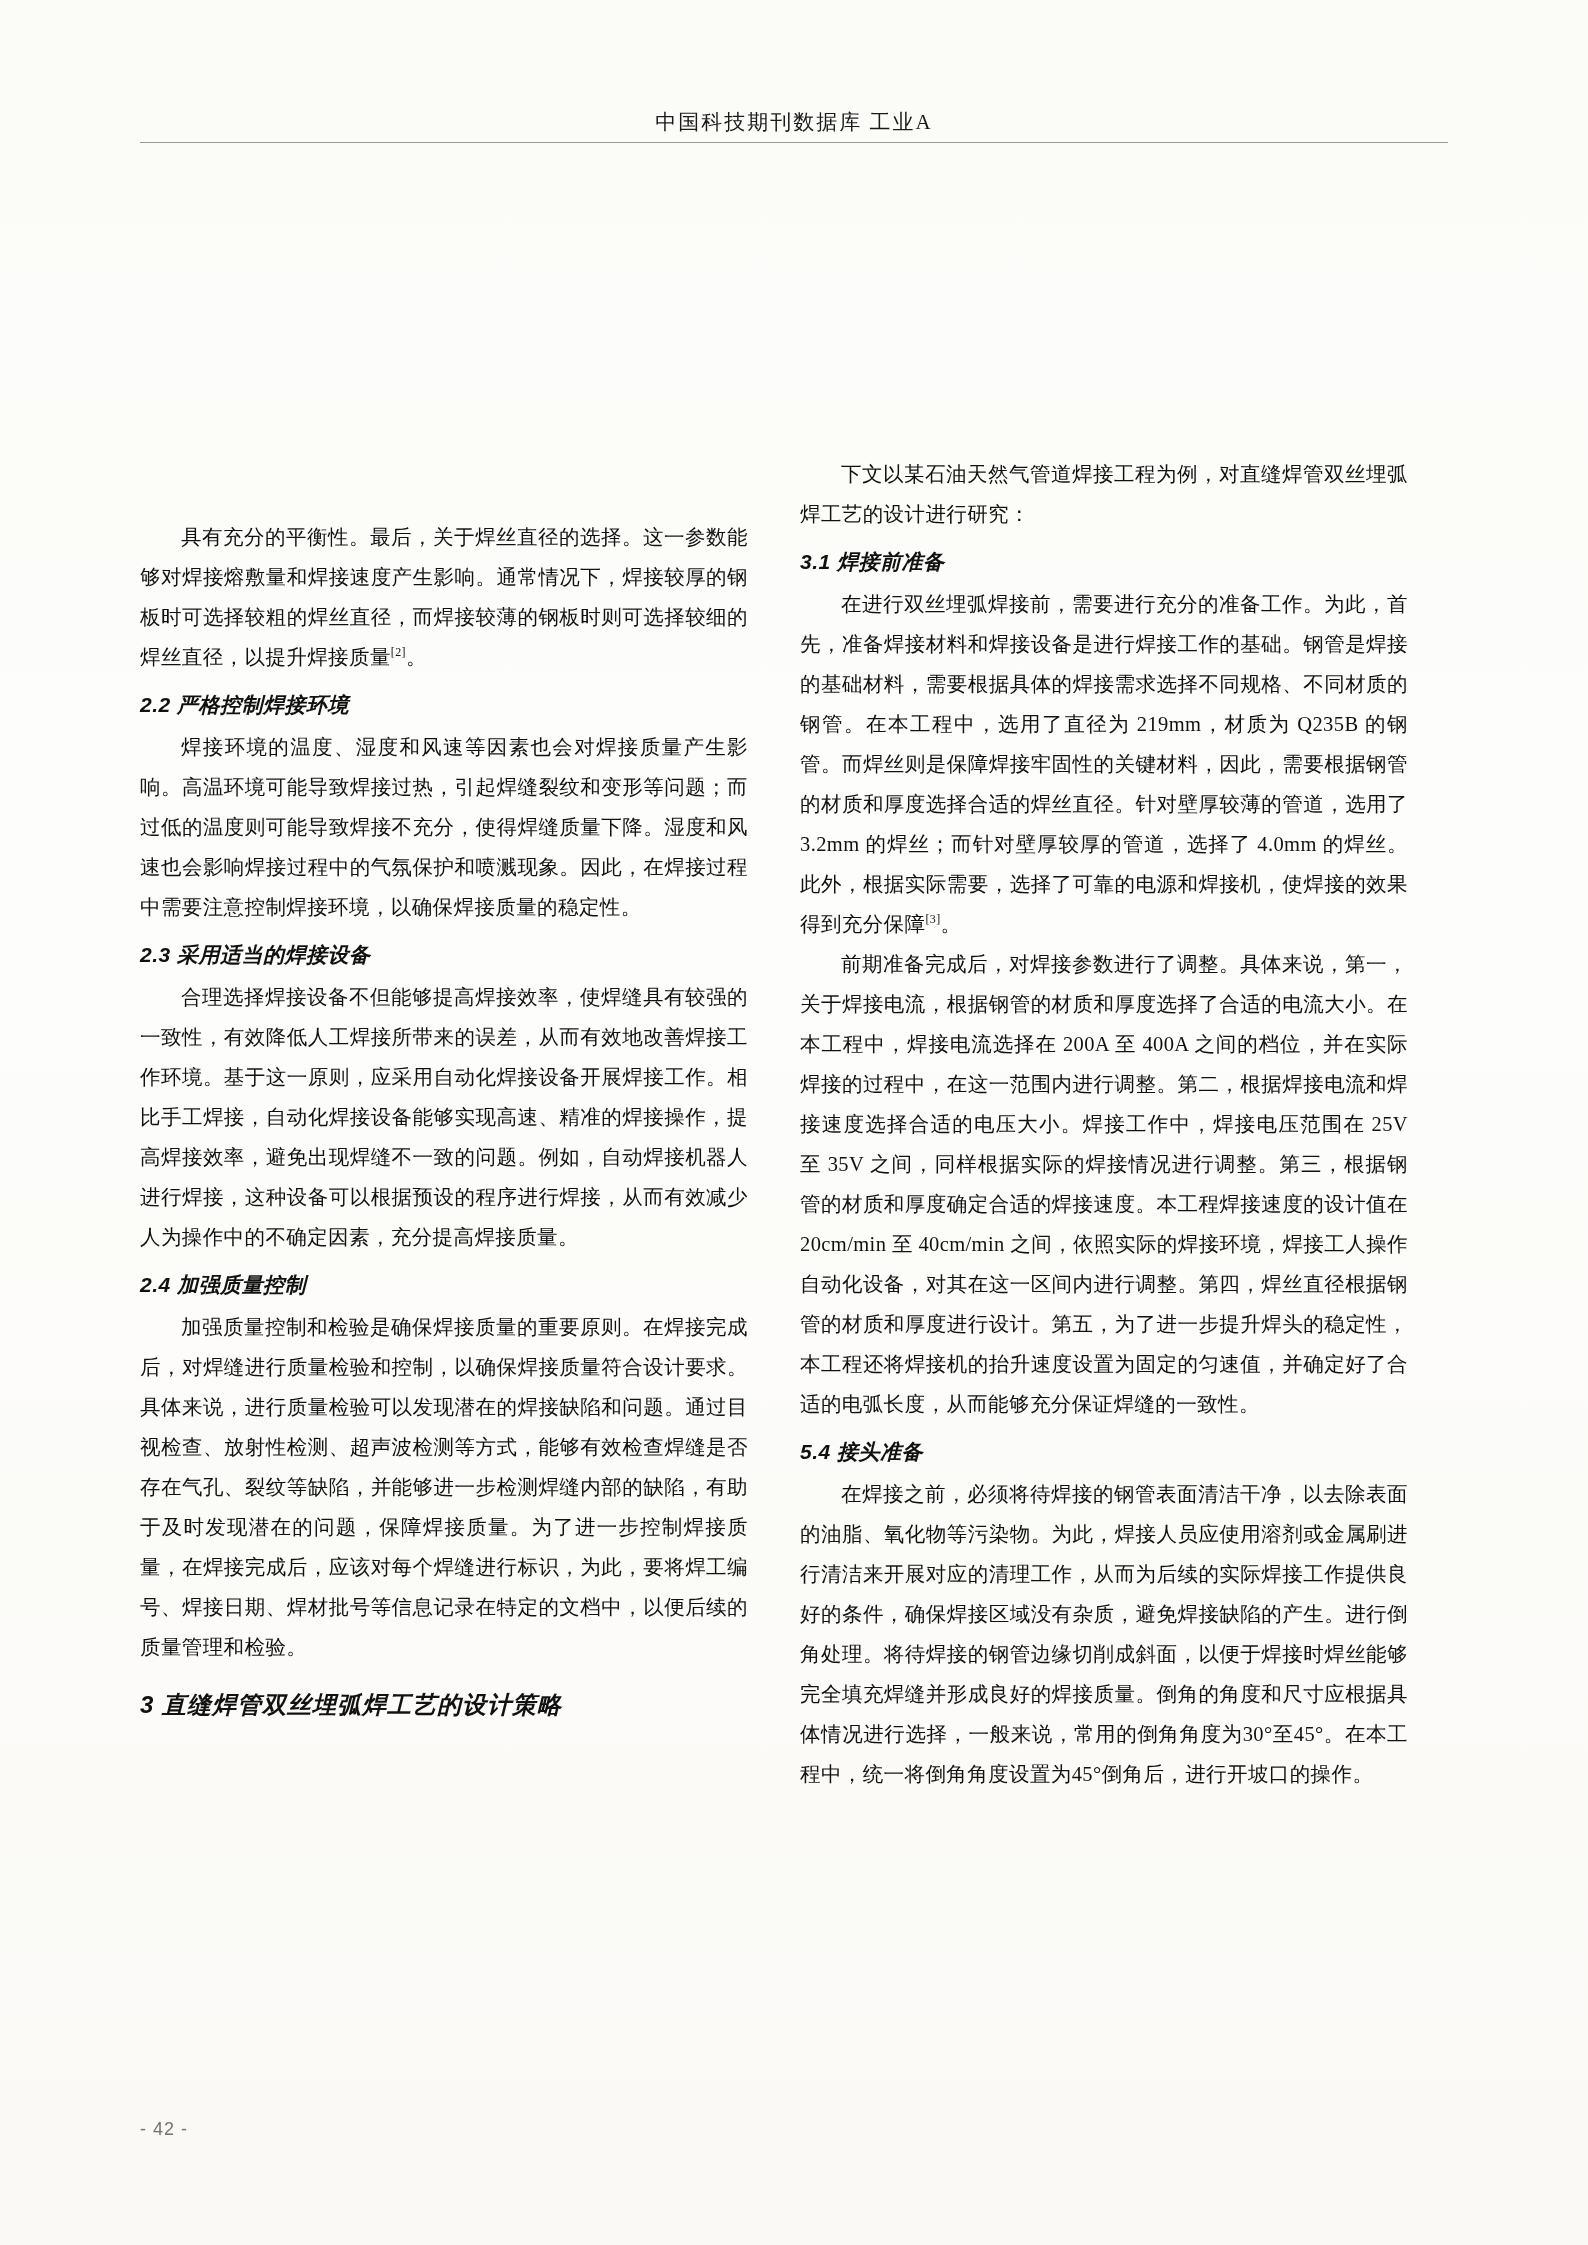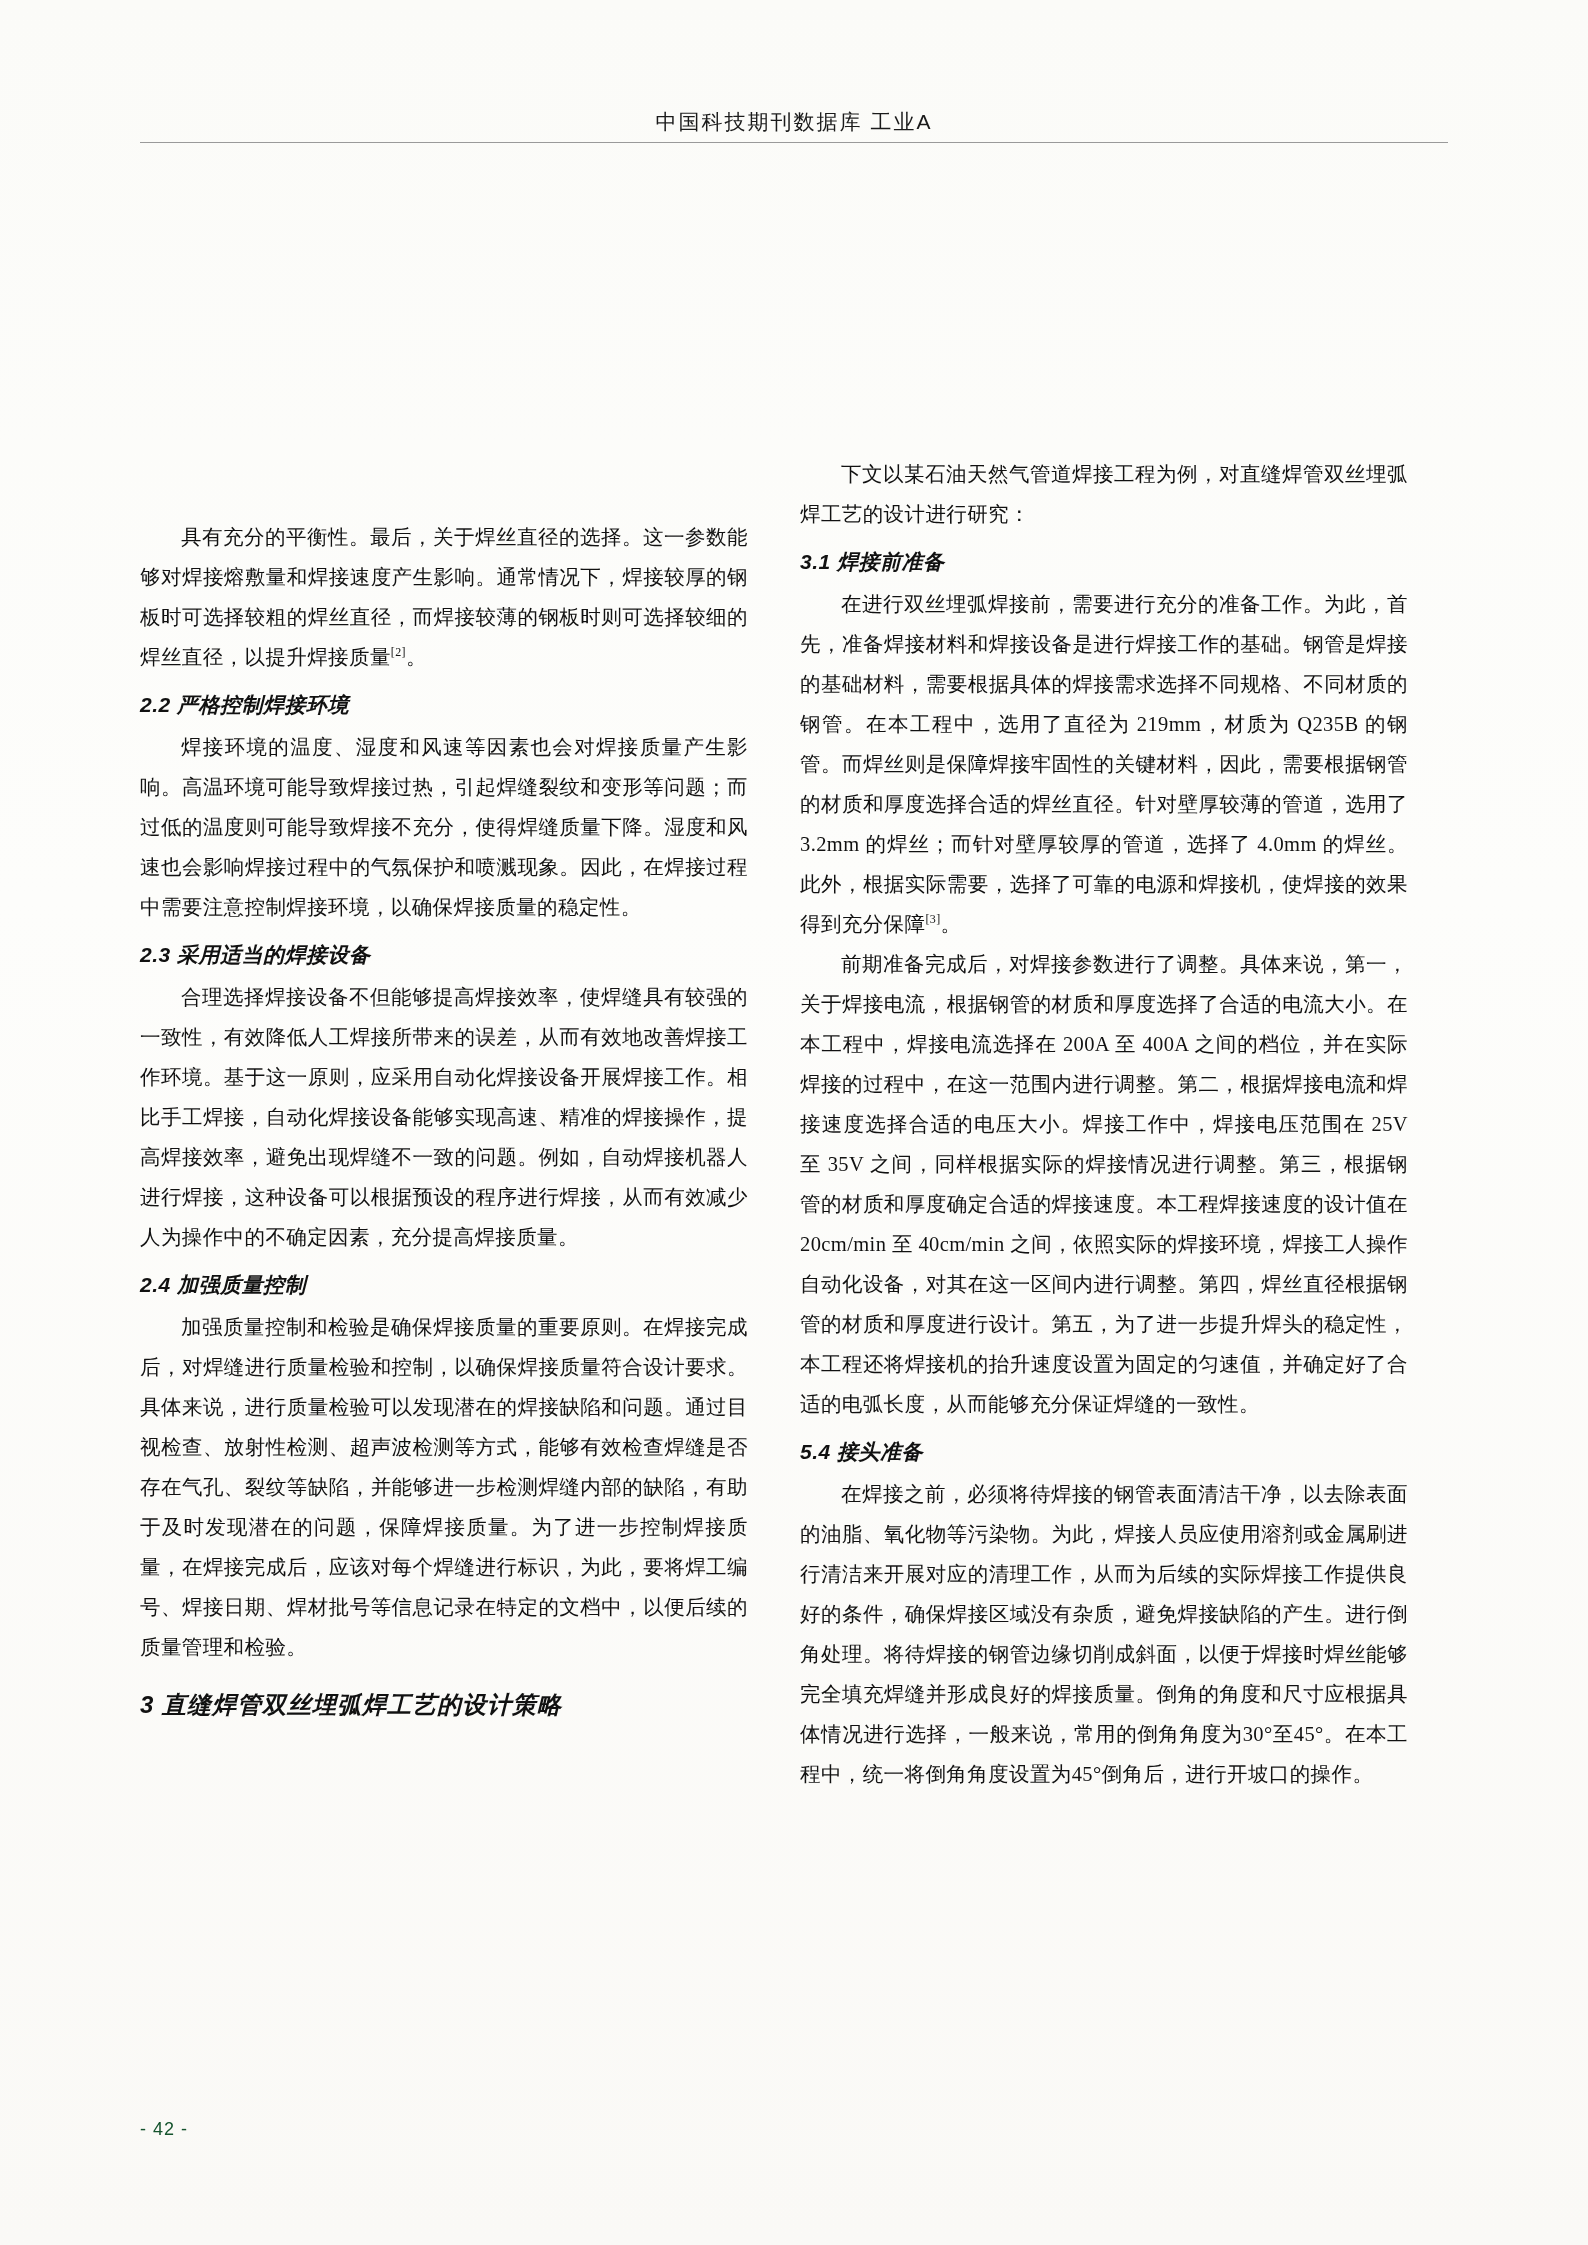--- a/index.html
+++ b/index.html
@@ -26,21 +26,21 @@
     pointer-events: none;
   }
   .header {
     position: absolute;
     top: 108px;
     left: 140px;
     right: 140px;
     text-align: center;
   }
   .header-title {
-    font-family: Liberation Sans, sans-serif;
+    font-family: Liberation Serif, serif;
     font-size: 21px;
     letter-spacing: 2px;
     color: #1a1a1a;
   }
   .header-rule {
     position: absolute;
     top: 142px;
     left: 140px;
     right: 140px;
     height: 1px;
@@ -94,21 +94,21 @@
     font-size: 12px;
     vertical-align: super;
     line-height: 0;
   }
   .footer {
     position: absolute;
     left: 140px;
     bottom: 105px;
     font-family: "Liberation Sans", "DejaVu Sans", sans-serif;
     font-size: 18px;
-    color: #14532d;
+    color: #737373;
     letter-spacing: 1px;
   }
 </style>
 </head>
 <body>
 
 <div class="page">
   <div class="paper-tint"></div>
 
   <div class="header">

